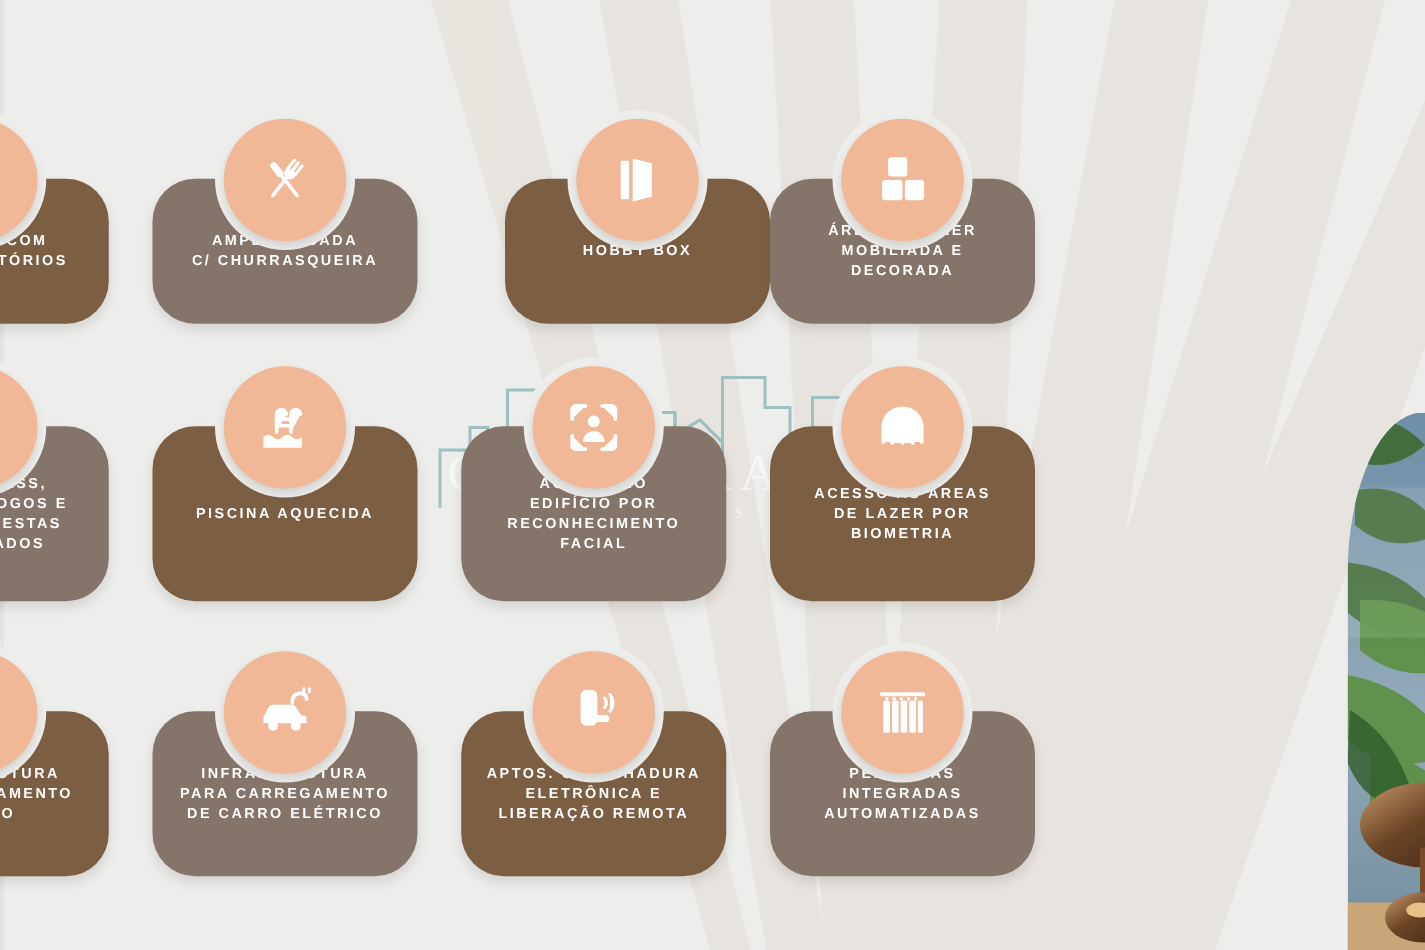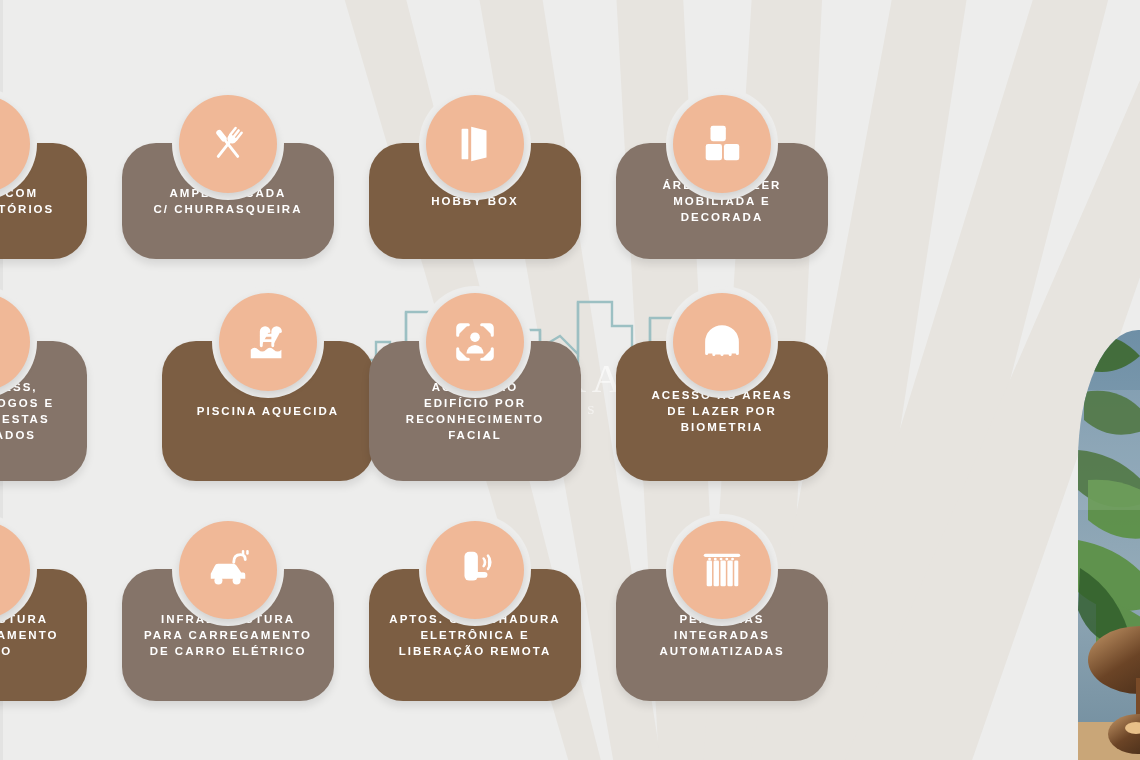--- a/index.html
+++ b/index.html
@@ -121,21 +121,21 @@
               <g transform="rotate(38 24 24)">
                 <path d="M20 6 v9 M24 6 v9 M28 6 v9" stroke="#ffffff" stroke-width="2.6" fill="none" stroke-linecap="round"></path>
                 <path d="M19 14 h10 v3 a5 5 0 0 1 -10 0 Z"></path>
                 <rect x="22.5" y="18" width="3" height="24" rx="1.5"></rect>
               </g>
             </svg>
           </div>
         </div>
       </div>
       <div class="card-wrap" style="left: 494px; top: 143px;">
-        <div class="card dark" style="height: 116px;">
+        <div class="card dark" style="height: 116px; margin-left: 35px;">
           <div class="notch"></div>
           <div class="card-label">HOBBY BOX</div>
           <div class="icon-circle">
             <svg viewBox="0 0 48 48">
               <rect x="10" y="8" width="7" height="32" rx="1"></rect>
               <path d="M20 6 l16 4 v28 l-16 4 Z"></path>
               <circle cx="23.5" cy="24" r="1.6" fill="#f0b897"></circle>
             </svg>
           </div>
         </div>
@@ -176,21 +176,21 @@
                 <path d="M24 12 l-5 -5 M24 12 l5 -5 M24 36 l-5 5 M24 36 l5 5"></path>
                 <path d="M13.8 18.2 l-6.8 .6 M13.8 18.2 l .6 -6.8"></path>
                 <path d="M34.2 29.8 l6.8 -.6 M34.2 29.8 l-.6 6.8"></path>
                 <path d="M13.8 29.8 l-6.8 -.6 M13.8 29.8 l .6 6.8"></path>
                 <path d="M34.2 18.2 l6.8 -.6 M34.2 18.2 l-.6 -6.8"></path>
               </g>
             </svg>
           </div>
         </div>
       </div>
-      <div class="card-wrap" style="left: 247px; top: 341px; margin-left: 40px;">
+      <div class="card-wrap" style="left: 247px; top: 341px;">
         <div class="card dark" style="height: 140px;">
           <div class="notch"></div>
           <div class="card-label">PISCINA AQUECIDA</div>
           <div class="icon-circle">
             <svg viewBox="0 0 48 48">
               <g stroke="#ffffff" stroke-width="3" fill="none" stroke-linecap="round">
                 <path d="M17 28 V13 a4 4 0 0 1 8 0"></path>
                 <path d="M29 28 V13 a4 4 0 0 1 8 0"></path>
                 <path d="M17 17 h12 M17 22.5 h12"></path>
               </g>

